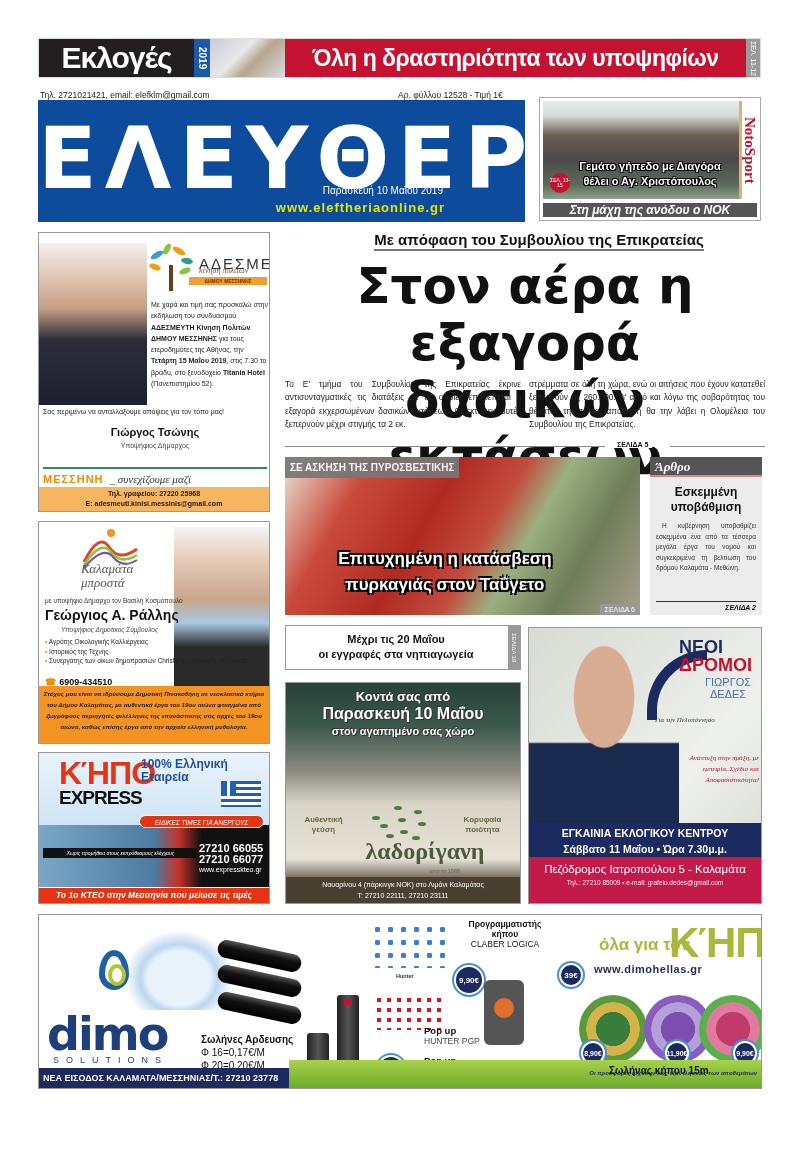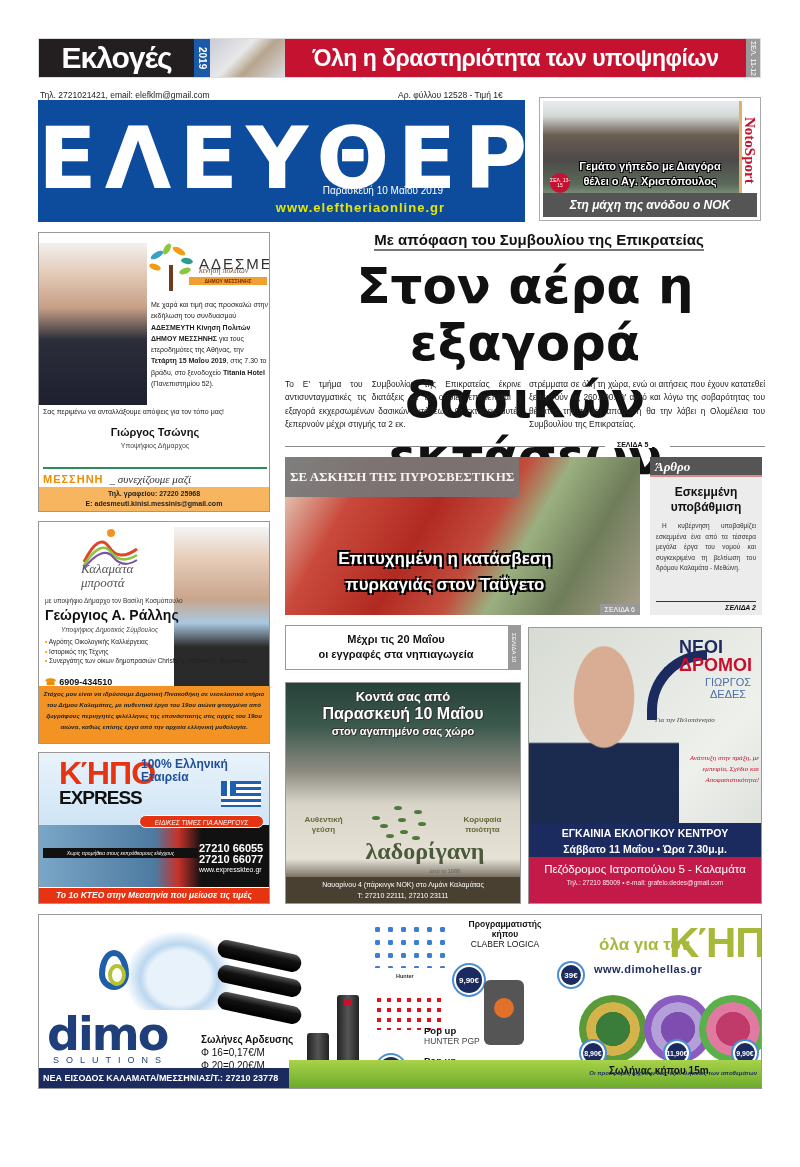--- a/index.html
+++ b/index.html
@@ -21,21 +21,21 @@
   .mast-title { position: absolute; left: 0; right: 0; top: 8px; text-align: center; color: #fff; font-size: 86px; font-weight: bold; letter-spacing: 8px; font-family: "DejaVu Sans", sans-serif; }
   .mast-date { position: absolute; right: 82px; top: 85px; color: #fff; font-size: 10px; }
   .mast-url { position: absolute; right: 80px; top: 100px; color: #e6e600; font-size: 13px; font-weight: bold; letter-spacing: 1px; }
 
   
   .noto { left: 539px; top: 97px; width: 222px; height: 124px; border: 1px solid #aaa; background: #fff; }
   .noto-photo { position: absolute; left: 3px; top: 3px; width: 196px; height: 98px; background: linear-gradient(180deg, #e8ecef 0%, #d5dad8 15%, #6b5d52 35%, #4d4a49 60%, #5b6a5a 85%, #8da08a 100%); }
   .noto-brand { position: absolute; right: 3px; top: 3px; width: 18px; height: 98px; background: #fff; color: #c41230; writing-mode: vertical-rl; font-family: "Liberation Serif", serif; font-size: 15px; font-weight: bold; display: flex; align-items: center; justify-content: center; border-left: 3px solid #e0b070; }
   .noto-head { position: absolute; left: 20px; width: 180px; text-align: center; color: #fff; font-size: 11px; font-weight: bold; text-shadow: 1px 1px 0 #000, -1px -1px 0 #000, 1px -1px 0 #000, -1px 1px 0 #000; }
   .noto-badge { position: absolute; left: 10px; top: 75px; width: 20px; height: 20px; border-radius: 50%; background: #c41230; color: #fff; font-size: 5px; display: flex; align-items: center; justify-content: center; text-align: center; line-height: 1.1; }
-  .noto-foot { position: absolute; left: 3px; right: 3px; bottom: 3px; height: 24px; background: #555; color: #fff; font-size: 12px; font-weight: bold; font-style: italic; display: flex; align-items: center; justify-content: center; }
+  .noto-foot { position: absolute; left: 3px; right: 3px; bottom: 3px; height: 14px; background: #555; color: #fff; font-size: 12px; font-weight: bold; font-style: italic; display: flex; align-items: center; justify-content: center; }
 
   
   .ad { border: 1px solid #999; background: #fff; overflow: hidden; }
   .ad1 { left: 38px; top: 232px; width: 232px; height: 280px; }
   .ad2 { left: 38px; top: 521px; width: 232px; height: 223px; }
   .ad3 { left: 38px; top: 752px; width: 232px; height: 152px; }
 
   .portrait { position: absolute; background: linear-gradient(180deg, #f3f0ee 0%, #e2c8b5 20%, #c79f86 40%, #2b2d3a 60%, #1e2030 100%); border-radius: 0; }
 
   
@@ -84,21 +84,21 @@
   .kicker { left: 299px; top: 231px; width: 480px; text-align: center; font-size: 15px; font-weight: bold; }
   .kicker span { border-bottom: 2px solid #777; padding-bottom: 1px; }
   .headline { left: 280px; top: 258px; width: 490px; text-align: center; font-size: 50px; font-weight: bold; line-height: 57px; letter-spacing: 0px; font-family: "DejaVu Sans", sans-serif; }
   .lede { top: 378px; width: 236px; font-size: 8.3px; line-height: 13.3px; color: #222; text-align: justify; }
   .page-rule { left: 285px; top: 441px; width: 480px; height: 10px; }
   .page-rule .line { position: absolute; top: 5px; height: 1px; background: #888; }
   .page-rule .lbl { position: absolute; left: 328px; top: 0; font-size: 7px; font-weight: bold; background: #fff; padding: 0 4px; }
 
   
   .fire { left: 285px; top: 457px; width: 355px; height: 158px; background: linear-gradient(120deg, #e9e6d4 0%, #c94a3c 20%, #b12a22 40%, #c24c3d 55%, #9bb080 65%, #6f7d5a 80%, #a8a08c 100%); overflow: hidden; }
-  .fire-tag { position: absolute; left: 0; top: 0; background: #777; color: #fff; font-size: 13px; font-weight: bold; padding: 12px 5px; opacity: 0.92; font-family: Liberation Serif, serif; }
+  .fire-tag { position: absolute; left: 0; top: 0; background: #777; color: #fff; font-size: 10px; font-weight: bold; padding: 5px 5px; opacity: 0.92; }
   .fire-head { position: absolute; left: 10px; width: 300px; text-align: center; color: #fff; font-size: 17px; font-weight: bold; text-shadow: 2px 2px 0 #000, -2px -2px 0 #000, 2px -2px 0 #000, -2px 2px 0 #000; }
   .fire-page { position: absolute; right: 0; bottom: 0; background: #999; color: #fff; font-size: 7px; padding: 2px 5px; }
 
   
   .arthro { left: 650px; top: 457px; width: 112px; height: 158px; background: #ececec; }
   .arthro-head { height: 20px; background: #555; color: #fff; font-family: "Liberation Serif", serif; font-style: italic; font-weight: bold; font-size: 13px; padding-left: 5px; line-height: 20px; border-bottom: 2px solid #d88; }
   .arthro-title { text-align: center; font-size: 12px; font-weight: bold; margin-top: 8px; line-height: 15px; }
   .arthro-body { padding: 6px 6px 0; font-size: 6.5px; line-height: 10.5px; color: #333; text-align: justify; text-indent: 6px; }
   .arthro-page { position: absolute; left: 6px; right: 6px; bottom: 4px; border-top: 1px solid #333; text-align: right; font-size: 7px; font-weight: bold; font-style: italic; padding-top: 2px; }
 

